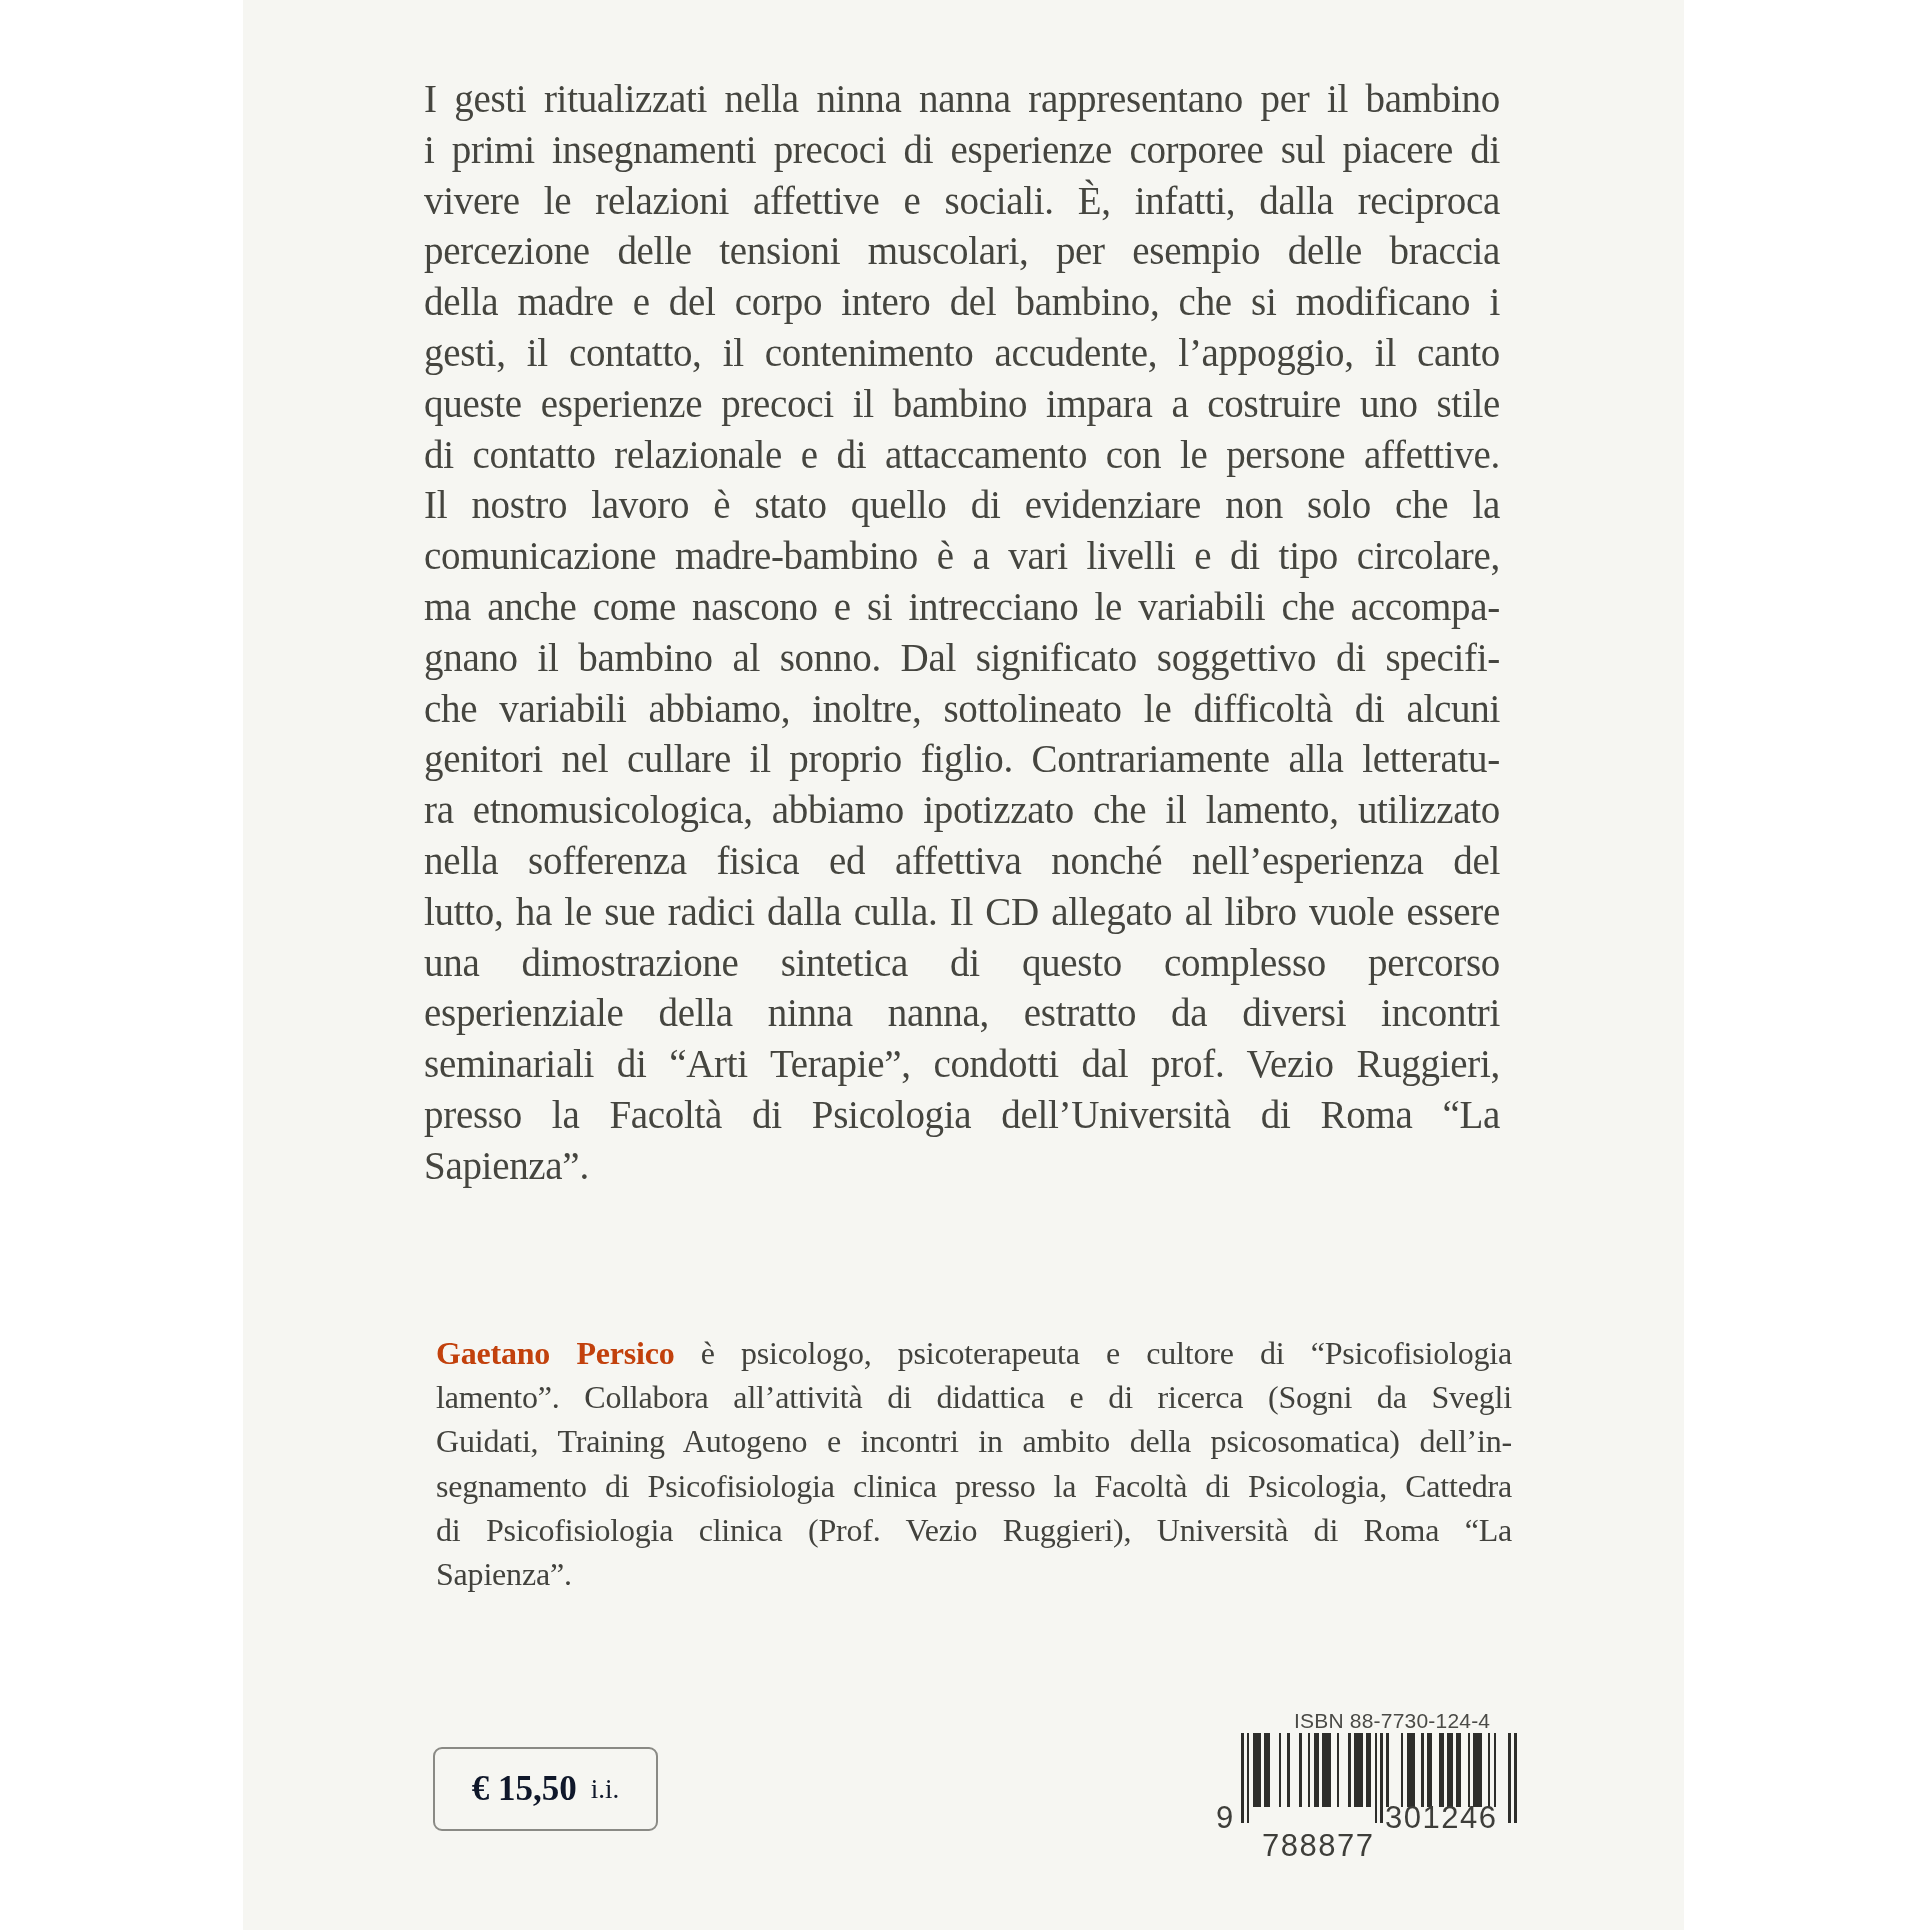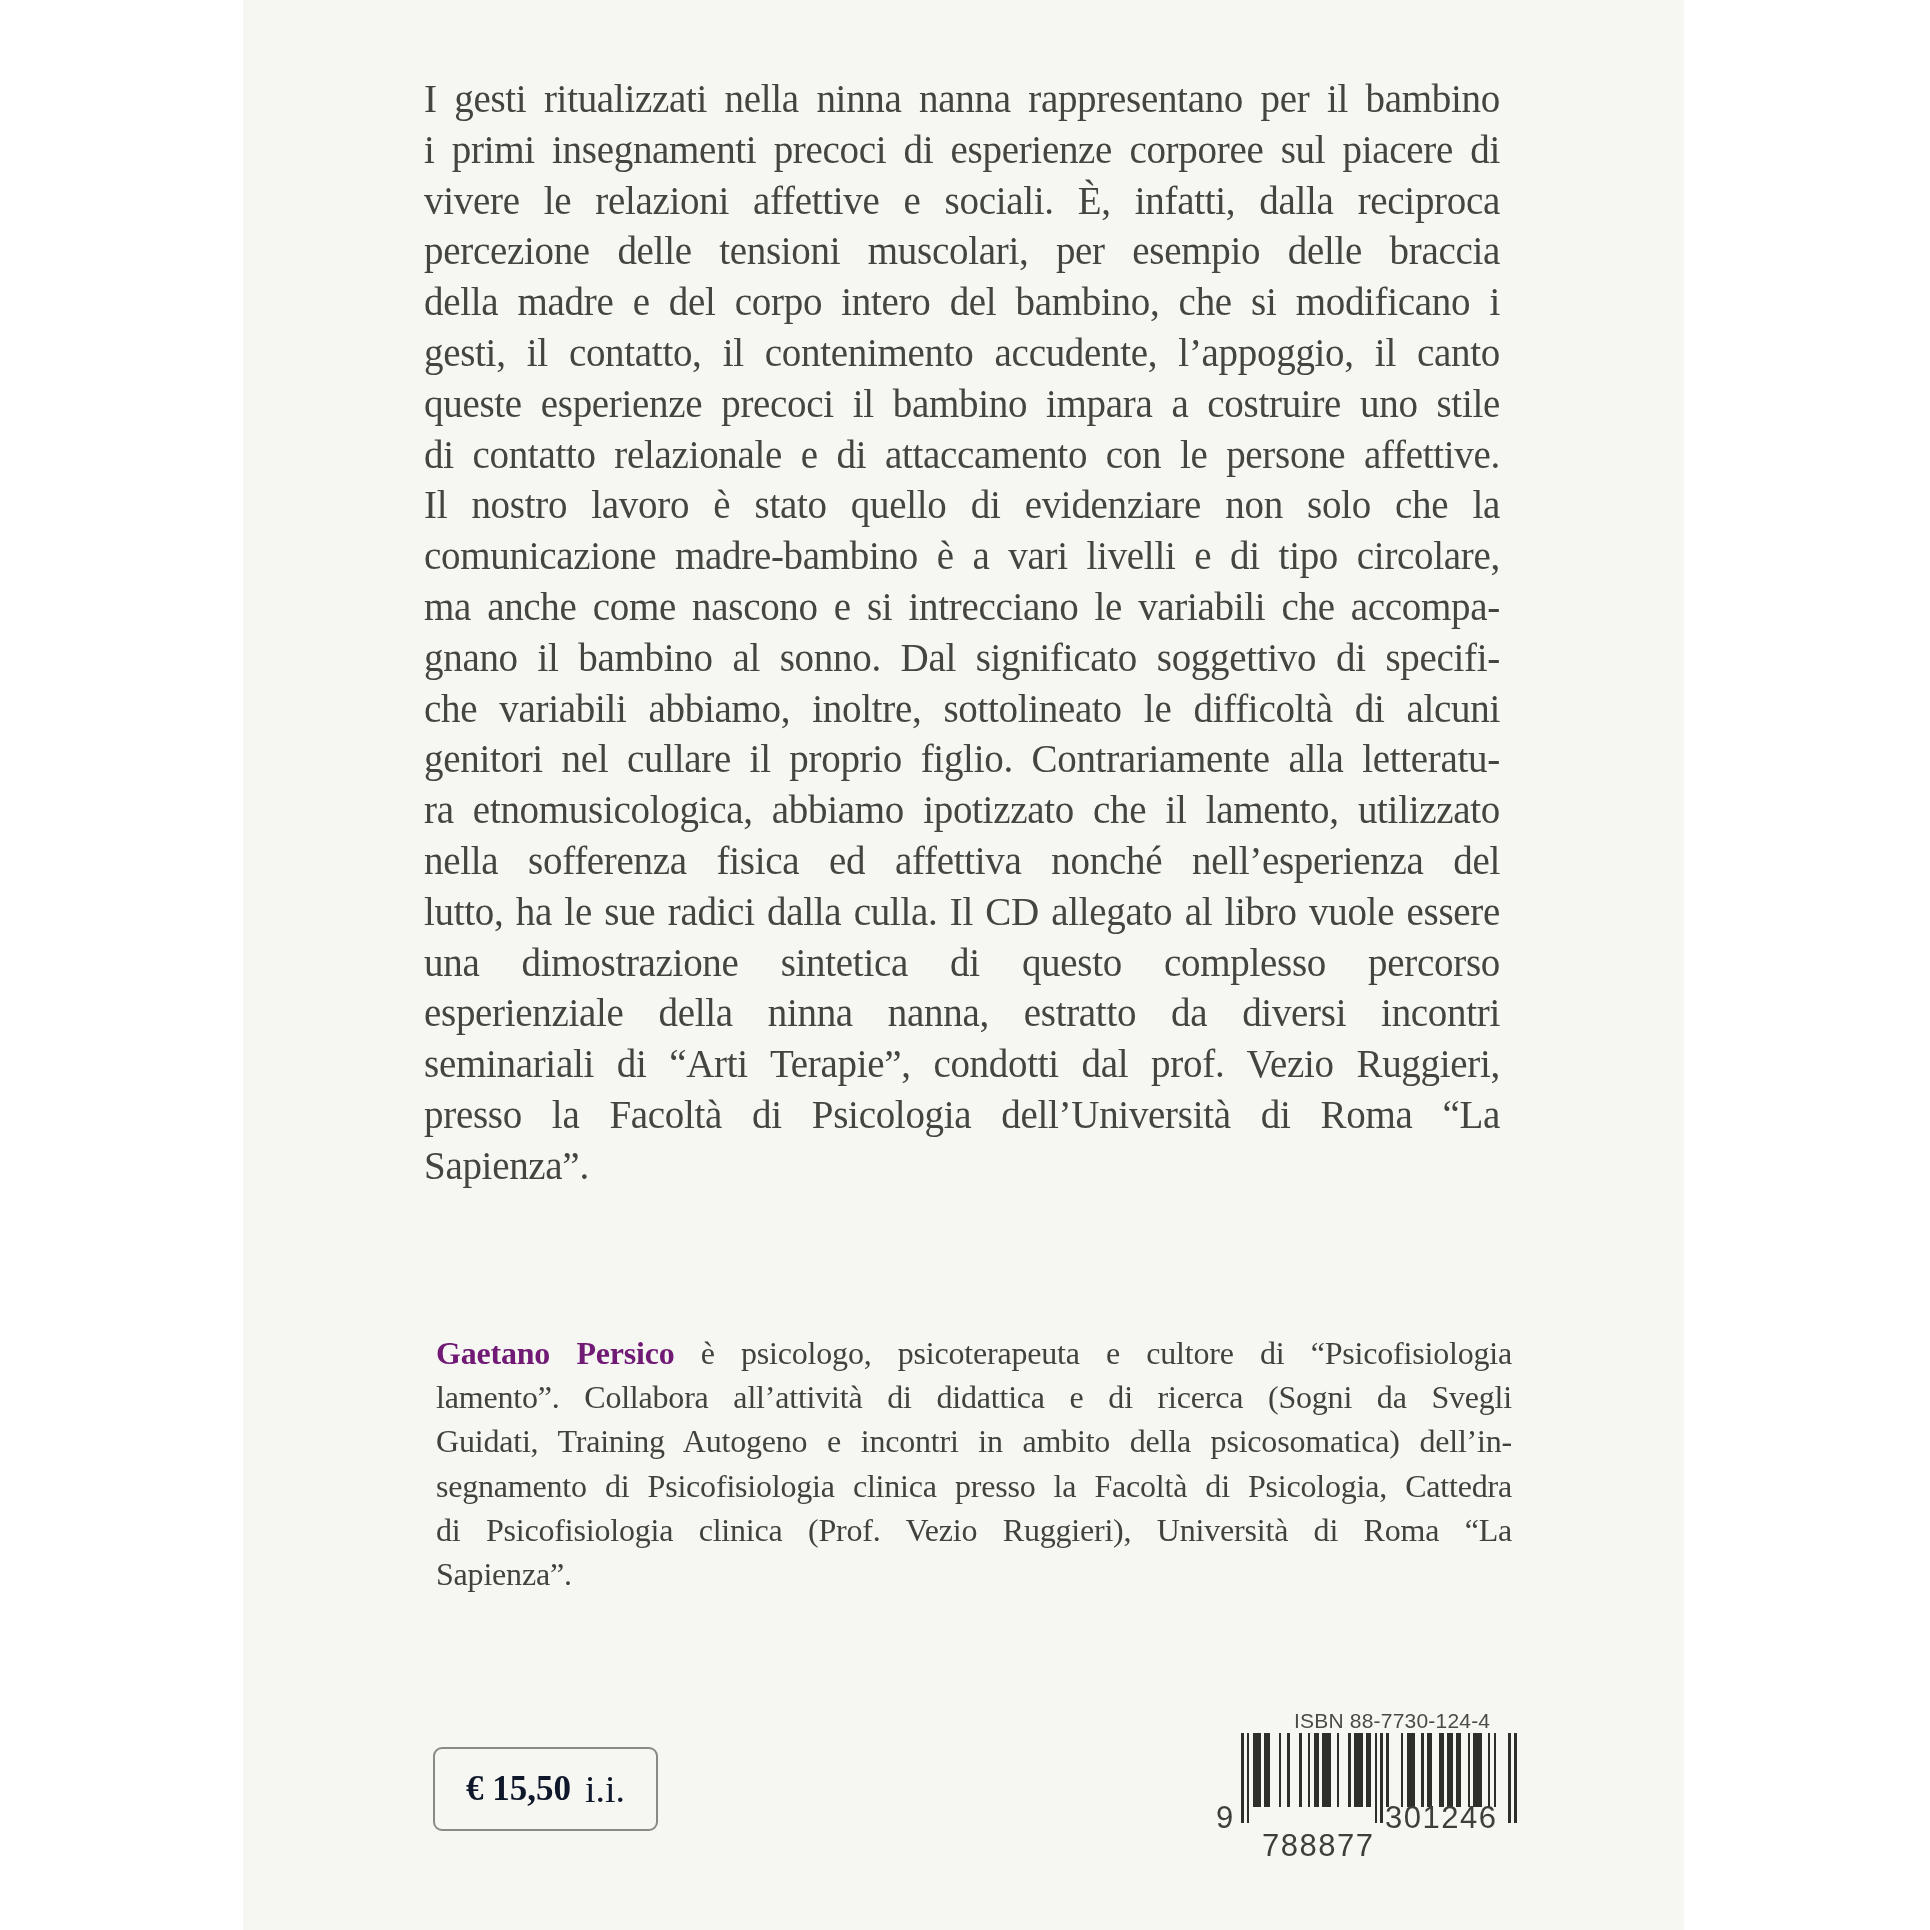--- a/index.html
+++ b/index.html
@@ -48,21 +48,21 @@
     width: 1076px;
     font-family: "Liberation Serif", "DejaVu Serif", serif;
     font-size: 32px;
     line-height: 44.2px;
     color: #42423d;
     letter-spacing: -0.2px;
   }
   .bio-text .line { height: 44.2px; }
   .bio-text .author {
     font-weight: bold;
-    color: #701a75;
+    color: #c2410c;
   }
   .price-box {
     position: absolute;
     left: 433px;
     top: 1747px;
     width: 225px;
     height: 84px;
     border: 2px solid #8a8a85;
     border-radius: 9px;
     box-sizing: border-box;
@@ -70,21 +70,21 @@
     align-items: center;
     justify-content: center;
     font-family: "Liberation Serif", "DejaVu Serif", serif;
     color: #0f172a;
   }
   .price-box .amount {
     font-weight: bold;
     font-size: 35px;
   }
   .price-box .suffix {
-    font-size: 38px;
+    font-size: 27px;
     margin-left: 14px;
   }
   .isbn-label {
     position: absolute;
     left: 1294px;
     top: 1709px;
     width: 250px;
     font-family: "Liberation Sans", "DejaVu Sans", sans-serif;
     font-size: 21px;
     color: #4a4a46;

